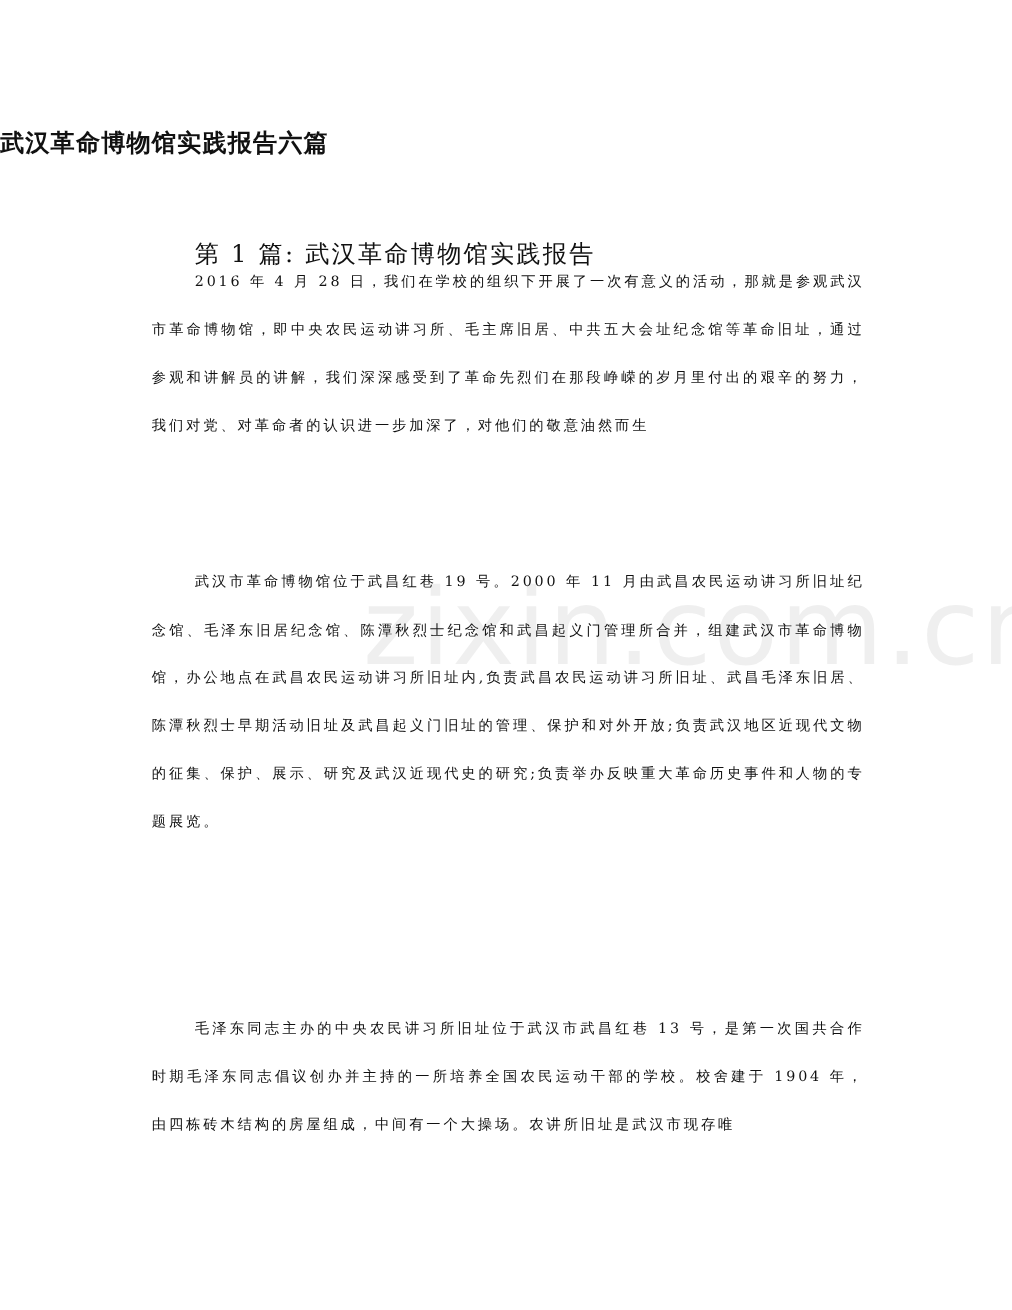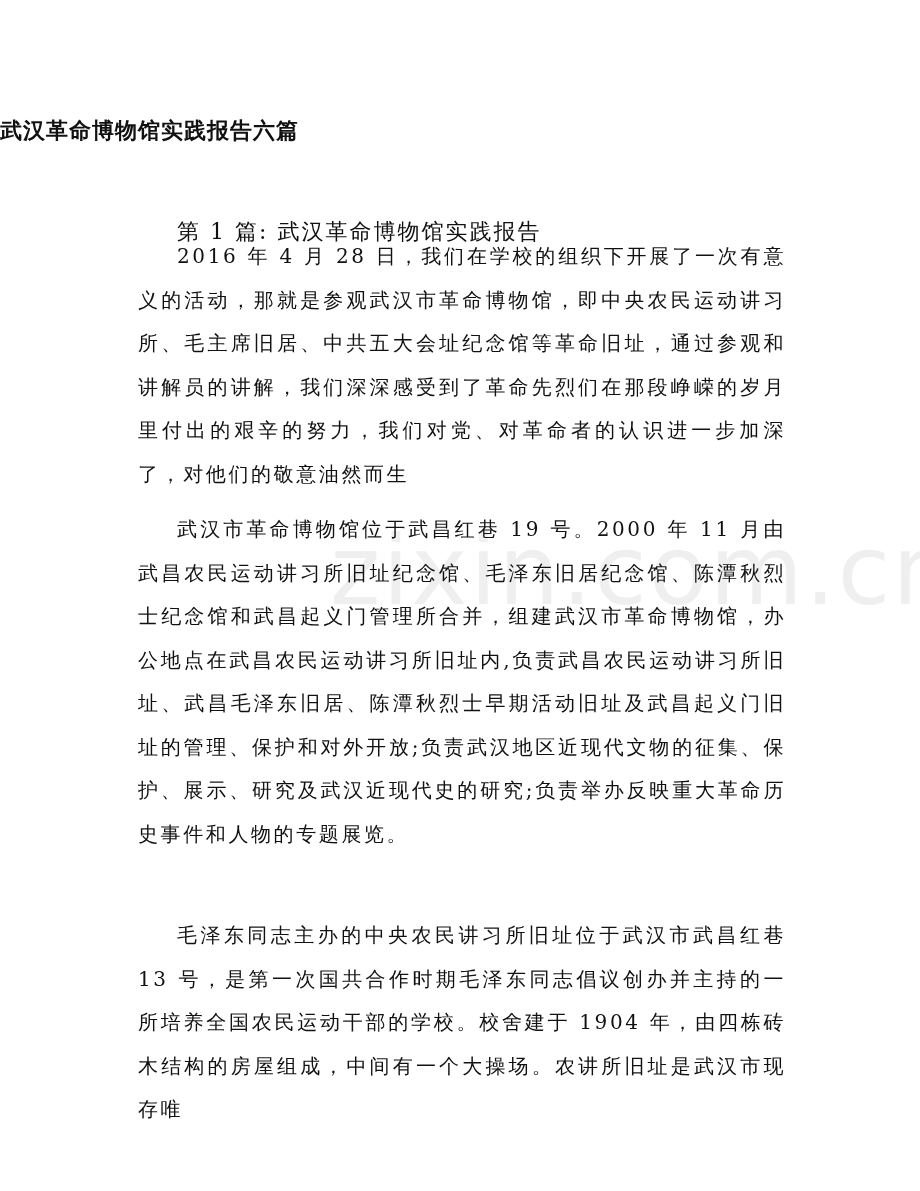--- a/index.html
+++ b/index.html
@@ -39,21 +39,21 @@
       left: 177px;
       font-size: 22px;
       line-height: 34px;
       letter-spacing: 2px;
       margin-top: 35px;
     }
     .para {
       position: absolute;
       left: 138px;
       width: 648px;
-      font-size: 20px;
+      font-size: 13px;
       line-height: 43.5px;
       letter-spacing: 2.6px;
       text-align: justify;
       text-indent: 39px;
       margin: 0;
     }
     #p1 { top: 235px; }
     #p2 { top: 508px; }
     #p3 { top: 914px; }
     .watermark {

